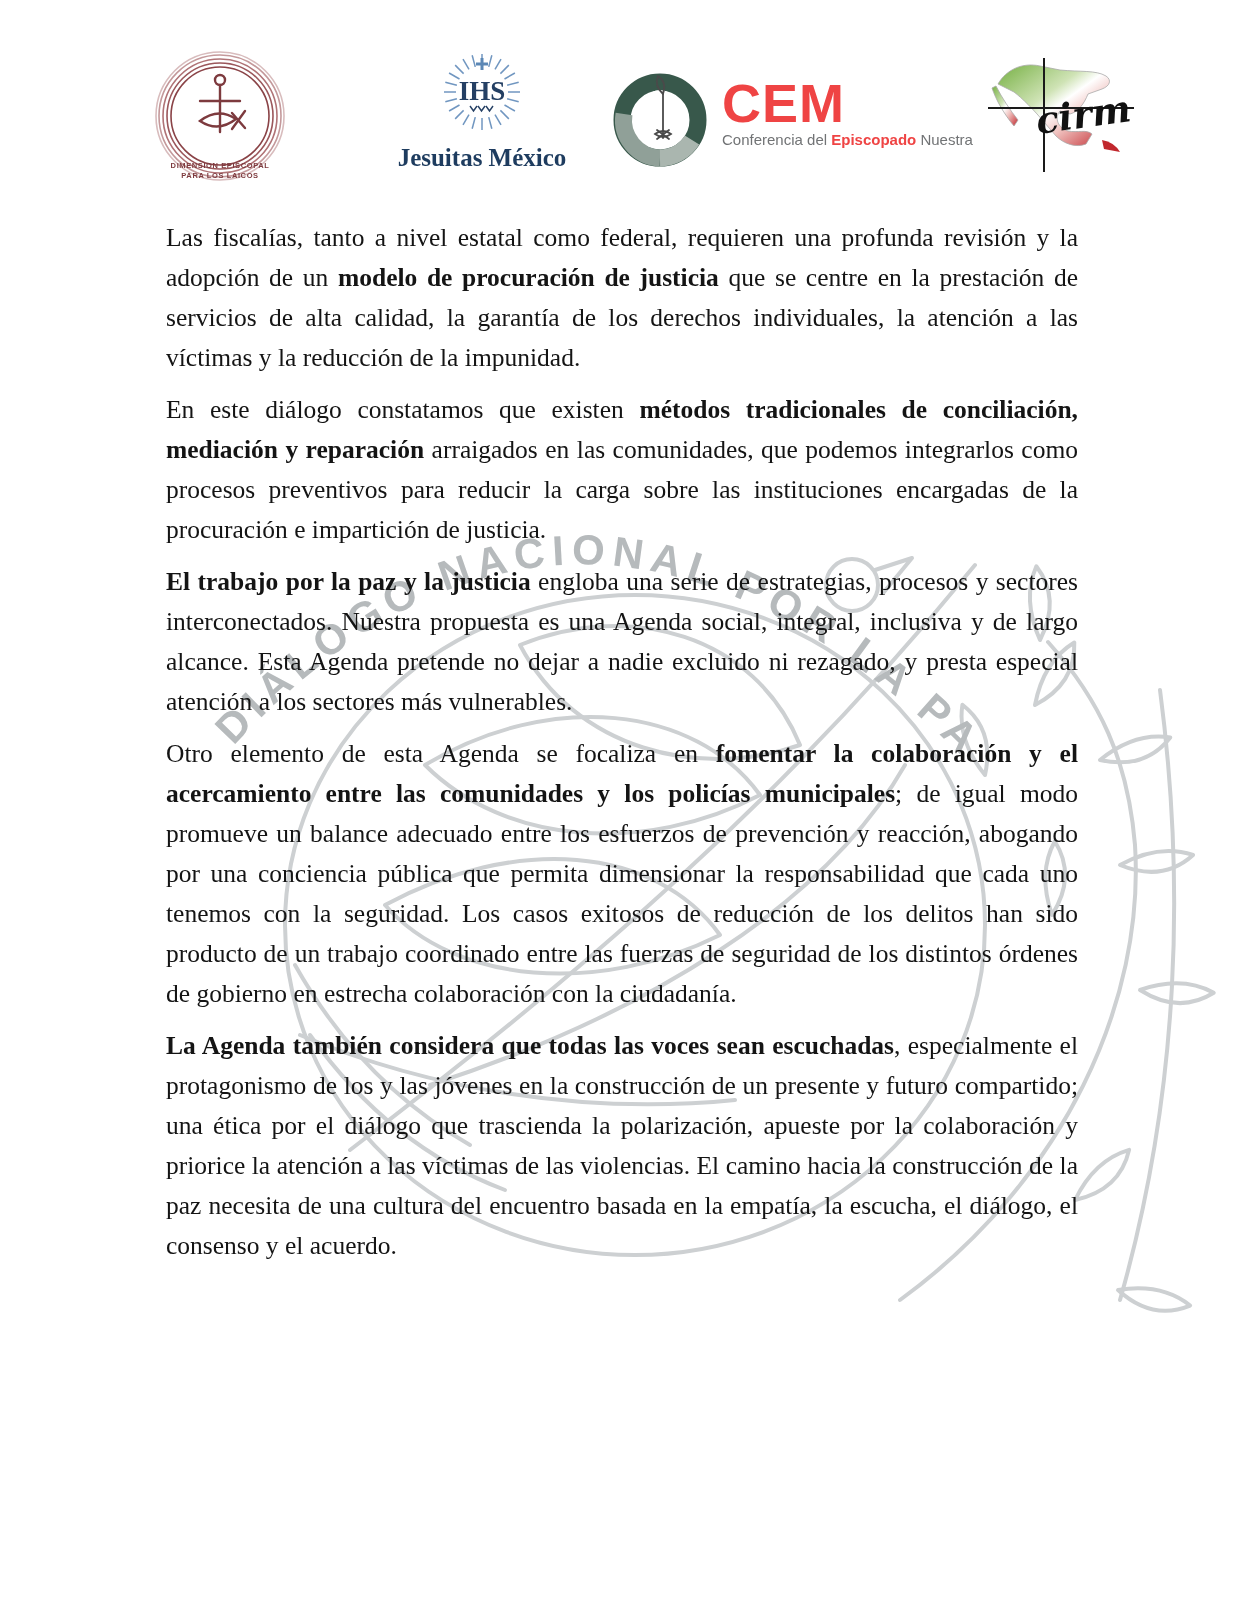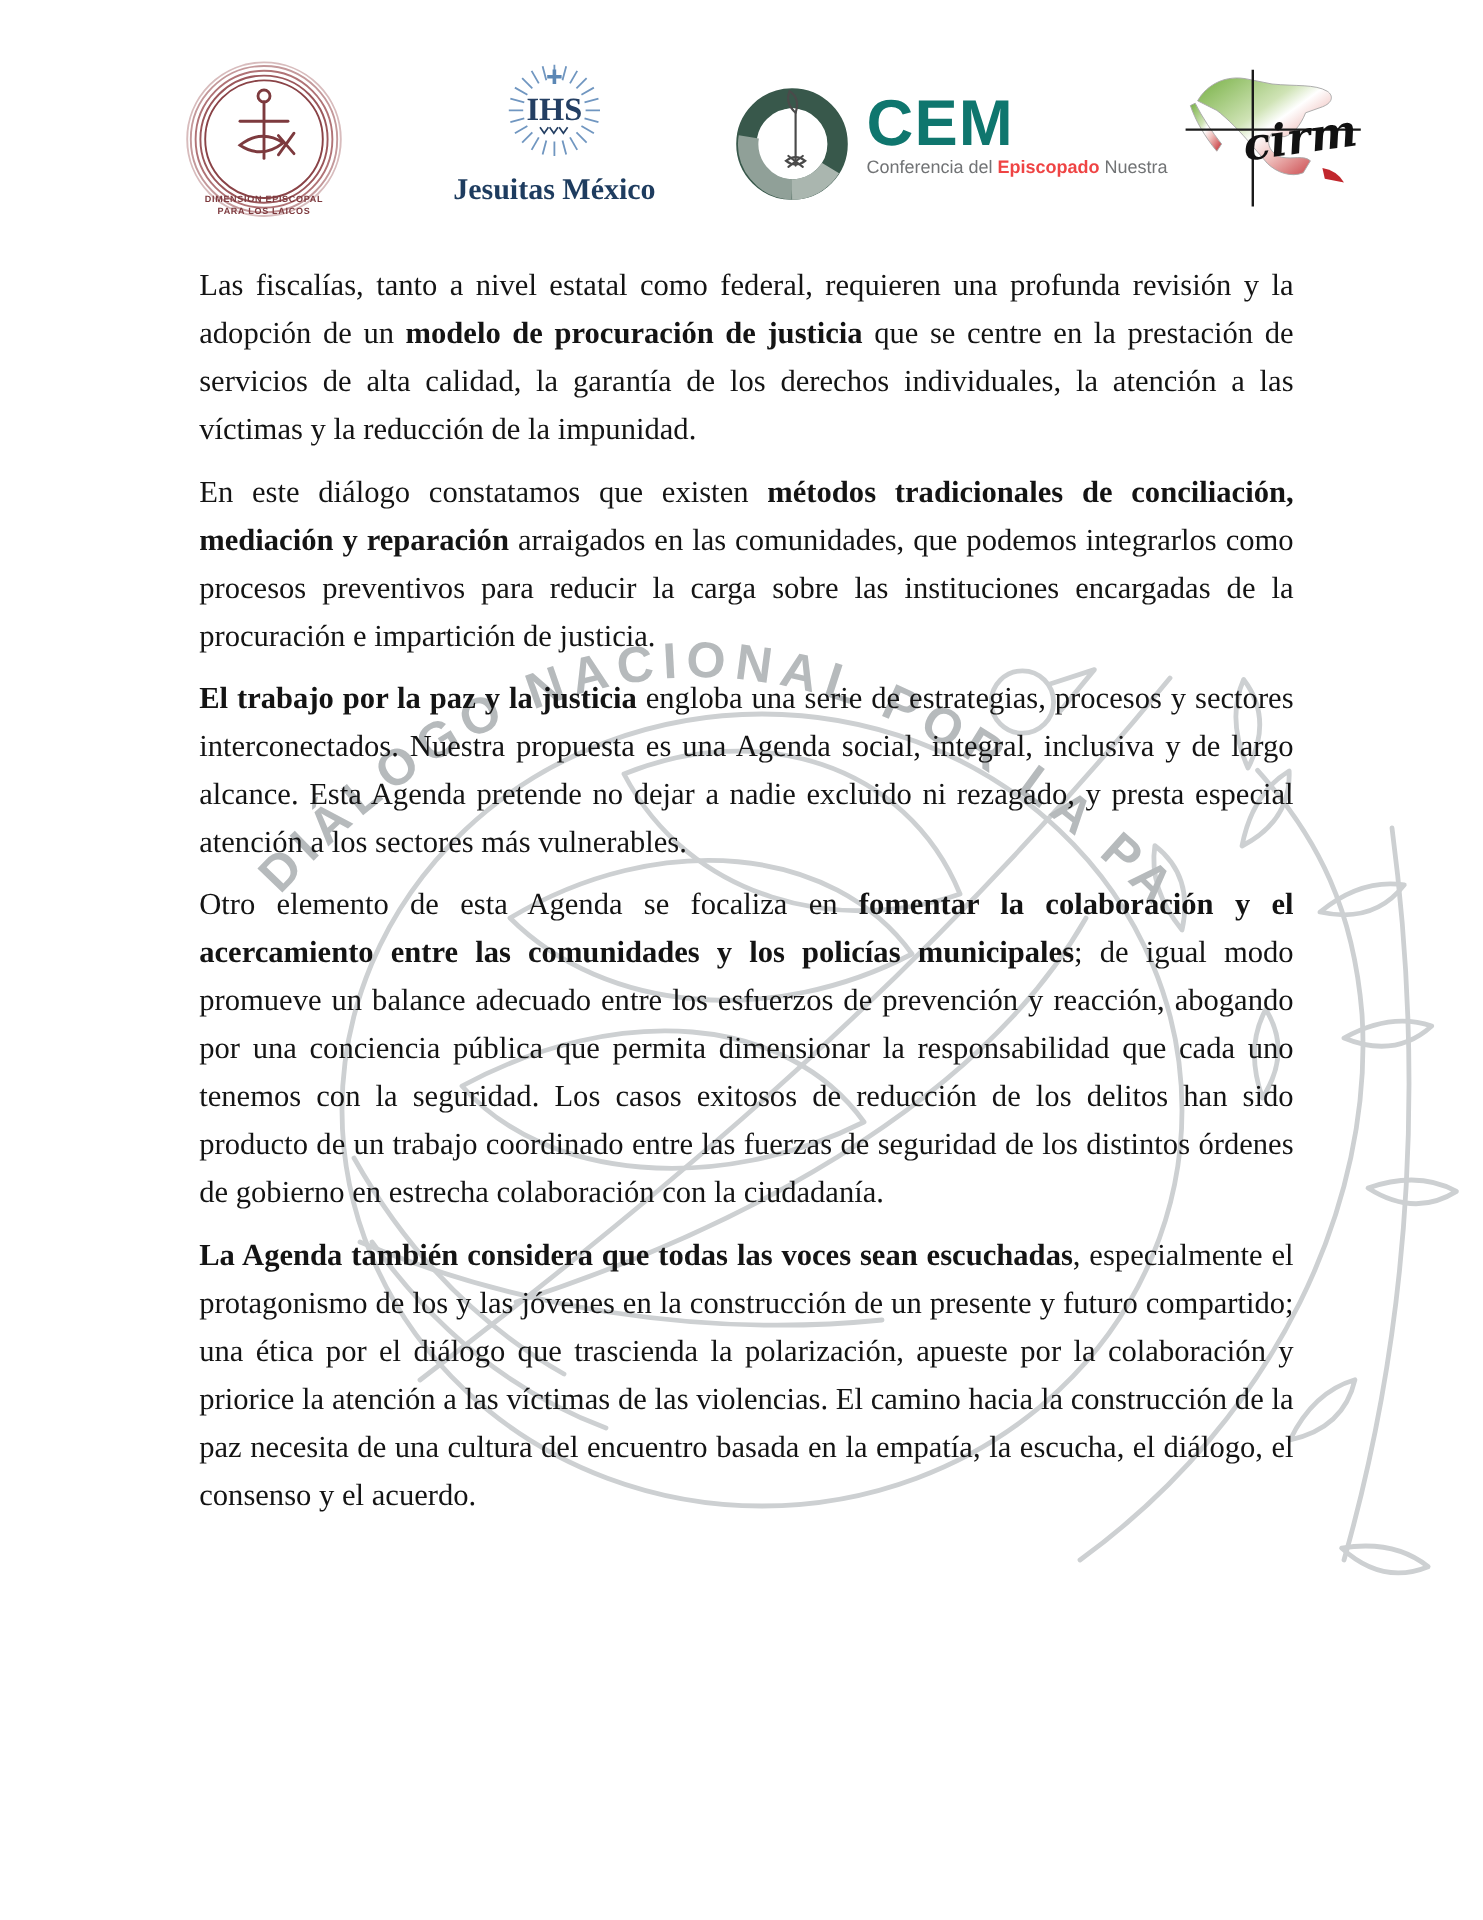--- a/index.html
+++ b/index.html
@@ -7,27 +7,27 @@
         font-family:"Liberation Serif",serif;overflow:hidden;}
 
   
   .watermark{position:absolute;left:0;top:0;z-index:0;}
   .wm-text{font-family:"Liberation Sans",sans-serif;font-weight:bold;
            font-size:42px;letter-spacing:7px;fill:#b6babc;}
 
   
   .logo{position:absolute;z-index:1;}
   .logo1{left:150px;top:50px;font-weight:bold;}
-  .logo2{left:362px;top:46px;}
+  .logo2{left:382px;top:46px;}
   .logo3{left:612px;top:72px;display:flex;align-items:flex-start;}
   .logo4{left:986px;top:58px;}
 
   .cem-textblock{margin-left:10px;padding-top:6px;}
   .cem-acronym{font-family:"Liberation Sans",sans-serif;font-weight:bold;
-               font-size:54px;line-height:50px;color:#0f766e;letter-spacing:1px;}
+               font-size:54px;line-height:50px;color:#ef4444;letter-spacing:1px;}
   .cem-subtitle{font-family:"Liberation Sans",sans-serif;font-size:15px;
                 color:#717375;margin-top:3px;white-space:nowrap;}
   .cem-subtitle strong{color:#ef4444;}
 
   
   .doc{position:absolute;left:166px;top:218px;width:912px;z-index:1;}
   .para{margin:0 0 12px 0;text-align:justify;font-size:25.5px;line-height:40px;
         color:#141414;}
   .para strong{font-weight:bold;}
 </style>

